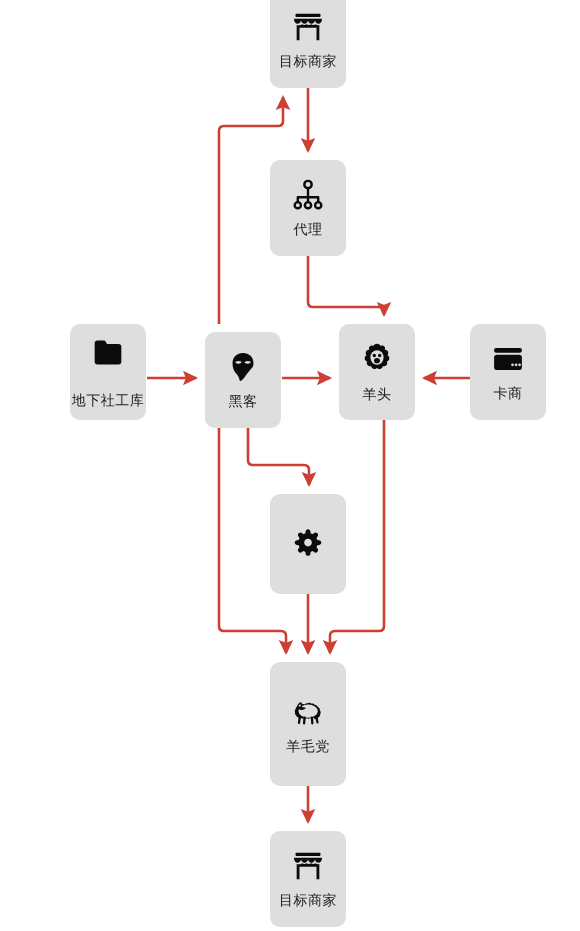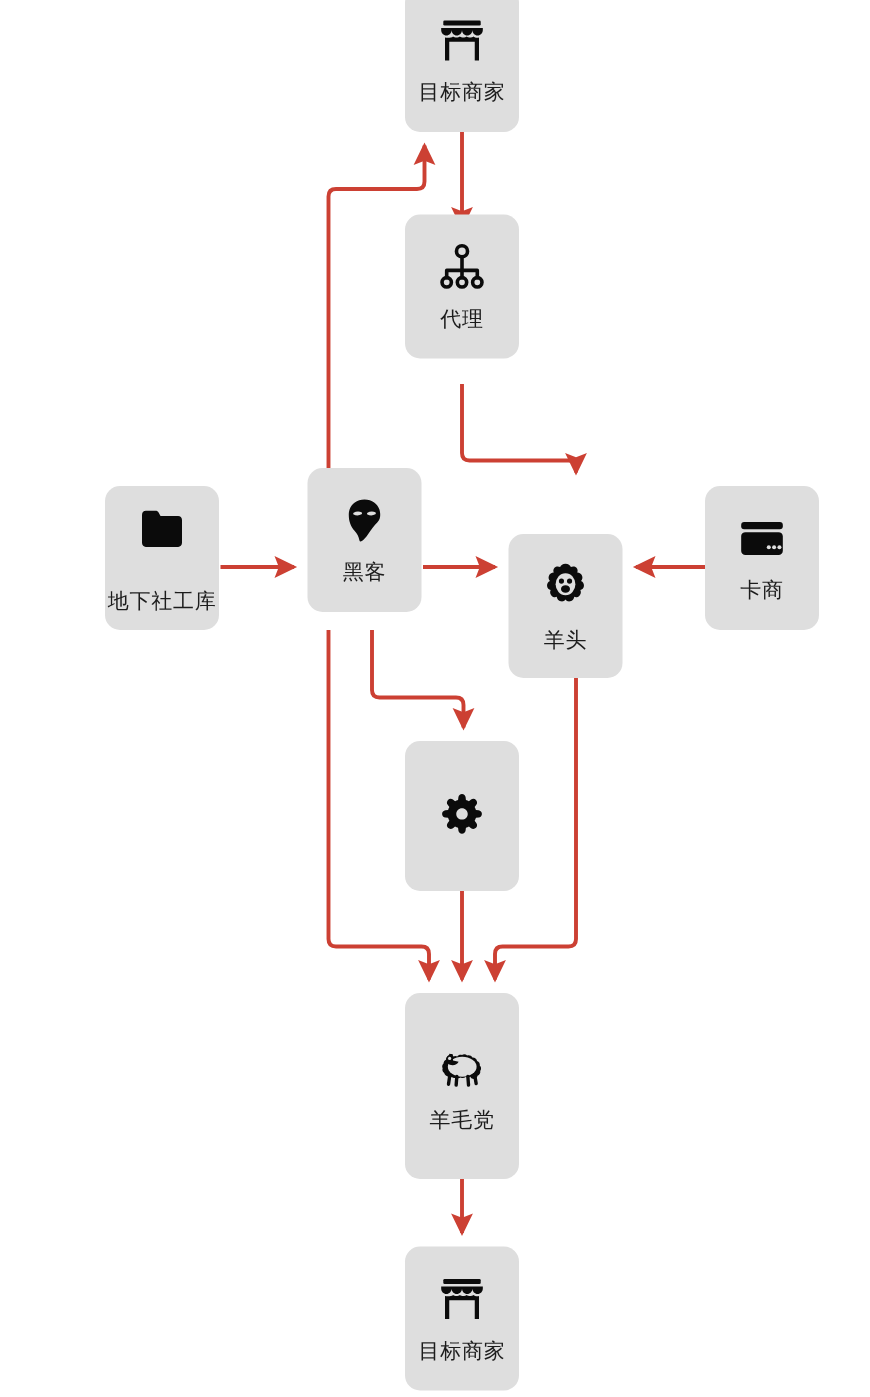--- a/index.html
+++ b/index.html
@@ -102,21 +102,21 @@
     <span class="node-icon">
       <svg width="34" height="34" viewBox="0 0 24 24" fill="#0b0b0b" xmlns="http://www.w3.org/2000/svg">
         <rect x="3.2" y="2.6" width="17.6" height="2.3" rx="0.6"></rect>
         <path d="M2.2 6.1 L21.8 6.1 L21.8 7.1 C21.8 8.55 20.7 9.7 19.35 9.7 C18.0 9.7 16.9 8.55 16.9 7.1 C16.9 8.55 15.8 9.7 14.45 9.7 C13.1 9.7 12.0 8.55 12.0 7.1 C12.0 8.55 10.9 9.7 9.55 9.7 C8.2 9.7 7.1 8.55 7.1 7.1 C7.1 8.55 6.0 9.7 4.65 9.7 C3.3 9.7 2.2 8.55 2.2 7.1 Z"></path>
         <path d="M4.0 10.6 L4.0 21.4 L6.0 21.4 L6.0 12.6 L18.0 12.6 L18.0 21.4 L20.0 21.4 L20.0 10.6 C19.0 10.9 18.0 10.6 17.4 10.1 C16.6 10.8 15.0 10.8 14.2 10.1 C13.4 10.8 11.8 10.8 11.0 10.1 C10.2 10.8 8.6 10.8 7.8 10.1 C7.0 10.8 5.2 10.9 4.0 10.6 Z"></path>
       </svg>
     </span>
     <span class="node-label">目标商家</span>
   </div>
 
-  <div class="node" style="left:270px; top:143px; width:76px; height:96px;">
+  <div class="node" style="left:270px; top:160px; width:76px; height:96px;">
     <span class="node-icon">
       <svg width="34" height="34" viewBox="0 0 24 24" fill="none" stroke="#0b0b0b" stroke-width="1.7" xmlns="http://www.w3.org/2000/svg">
         <circle cx="12" cy="4.6" r="2.6"></circle>
         <circle cx="4.8" cy="19.2" r="2.2"></circle>
         <circle cx="12" cy="19.2" r="2.2"></circle>
         <circle cx="19.2" cy="19.2" r="2.2"></circle>
         <path d="M12 7.2 L12 17.0" stroke-linecap="round"></path>
         <path d="M4.8 17.0 L4.8 13.6 L19.2 13.6 L19.2 17.0" stroke-linecap="round" stroke-linejoin="round"></path>
       </svg>
     </span>
@@ -125,32 +125,32 @@
 
   <div class="node" style="left:70px; top:324px; width:76px; height:96px;gap:13px;">
     <span class="node-icon">
       <svg width="34" height="34" viewBox="0 0 24 24" fill="#0b0b0b" xmlns="http://www.w3.org/2000/svg">
         <path d="M2.6 5.0 C2.6 4.0 3.4 3.2 4.4 3.2 L9.0 3.2 C9.6 3.2 10.1 3.5 10.4 4.0 L11.3 5.6 L19.6 5.6 C20.6 5.6 21.4 6.4 21.4 7.4 L21.4 18.4 C21.4 19.4 20.6 20.2 19.6 20.2 L4.4 20.2 C3.4 20.2 2.6 19.4 2.6 18.4 Z"></path>
       </svg>
     </span>
     <span class="node-label">地下社工库</span>
   </div>
 
-  <div class="node" style="left:205px; top:312px; width:76px; height:96px;">
+  <div class="node" style="left:205px; top:332px; width:76px; height:96px;">
     <span class="node-icon">
       <svg width="34" height="34" viewBox="0 0 24 24" fill="#0b0b0b" xmlns="http://www.w3.org/2000/svg">
         <path d="M12 2.1 C7.6 2.1 4.6 5.1 4.6 9.3 C4.6 12.6 5.6 14.9 7.3 16.8 C8.6 18.2 9.3 19.6 9.6 21.3 C9.7 21.8 10.1 22.0 10.5 21.8 C11.6 21.2 12.6 20.1 13.6 18.6 C15.1 16.3 16.6 14.2 18.1 12.8 C19.1 11.9 19.4 10.6 19.4 9.3 C19.4 5.1 16.4 2.1 12 2.1 Z"></path>
         <path d="M6.9 8.3 C8.0 7.6 9.5 7.5 10.6 8.1 C10.9 8.3 10.9 8.9 10.6 9.1 C9.5 9.8 8.0 9.8 6.9 9.2 C6.6 9.0 6.6 8.5 6.9 8.3 Z" fill="#dedede"></path>
         <path d="M13.4 8.3 C14.5 7.6 16.0 7.5 17.1 8.1 C17.4 8.3 17.4 8.9 17.1 9.1 C16.0 9.8 14.5 9.8 13.4 9.2 C13.1 9.0 13.1 8.5 13.4 8.3 Z" fill="#dedede"></path>
       </svg>
     </span>
     <span class="node-label">黑客</span>
   </div>
 
-  <div class="node" style="left:339px; top:324px; width:76px; height:96px;margin-top:32px;">
+  <div class="node" style="left:339px; top:324px; width:76px; height:96px;">
     <span class="node-icon">
       <svg width="36" height="36" viewBox="0 0 24 24" xmlns="http://www.w3.org/2000/svg">
         <path d="M12 1.9 C13.3 1.9 14.0 2.6 14.4 3.3 C15.2 2.9 16.3 3.0 16.9 3.7 C17.5 4.4 17.5 5.2 17.2 5.8 C18.2 5.8 19.1 6.4 19.4 7.3 C19.7 8.2 19.4 9.0 18.9 9.5 C19.8 9.9 20.3 10.8 20.2 11.8 C20.1 12.8 19.4 13.4 18.6 13.6 C19.0 14.4 18.9 15.4 18.2 16.1 C17.5 16.8 16.6 16.9 15.9 16.6 C15.8 17.6 15.1 18.4 14.1 18.6 C13.2 18.8 12.4 18.4 12.0 17.8 C11.6 18.4 10.8 18.8 9.9 18.6 C8.9 18.4 8.2 17.6 8.1 16.6 C7.4 16.9 6.5 16.8 5.8 16.1 C5.1 15.4 5.0 14.4 5.4 13.6 C4.6 13.4 3.9 12.8 3.8 11.8 C3.7 10.8 4.2 9.9 5.1 9.5 C4.6 9.0 4.3 8.2 4.6 7.3 C4.9 6.4 5.8 5.8 6.8 5.8 C6.5 5.2 6.5 4.4 7.1 3.7 C7.7 3.0 8.8 2.9 9.6 3.3 C10.0 2.6 10.7 1.9 12 1.9 Z" fill="#0b0b0b"></path>
         <ellipse cx="12" cy="11.0" rx="4.4" ry="4.9" fill="#dedede"></ellipse>
         <circle cx="10.2" cy="9.6" r="1.15" fill="#0b0b0b"></circle>
         <circle cx="13.8" cy="9.6" r="1.15" fill="#0b0b0b"></circle>
         <ellipse cx="12" cy="13.1" rx="2.0" ry="1.7" fill="#0b0b0b"></ellipse>
       </svg>
     </span>
     <span class="node-label">羊头</span>

